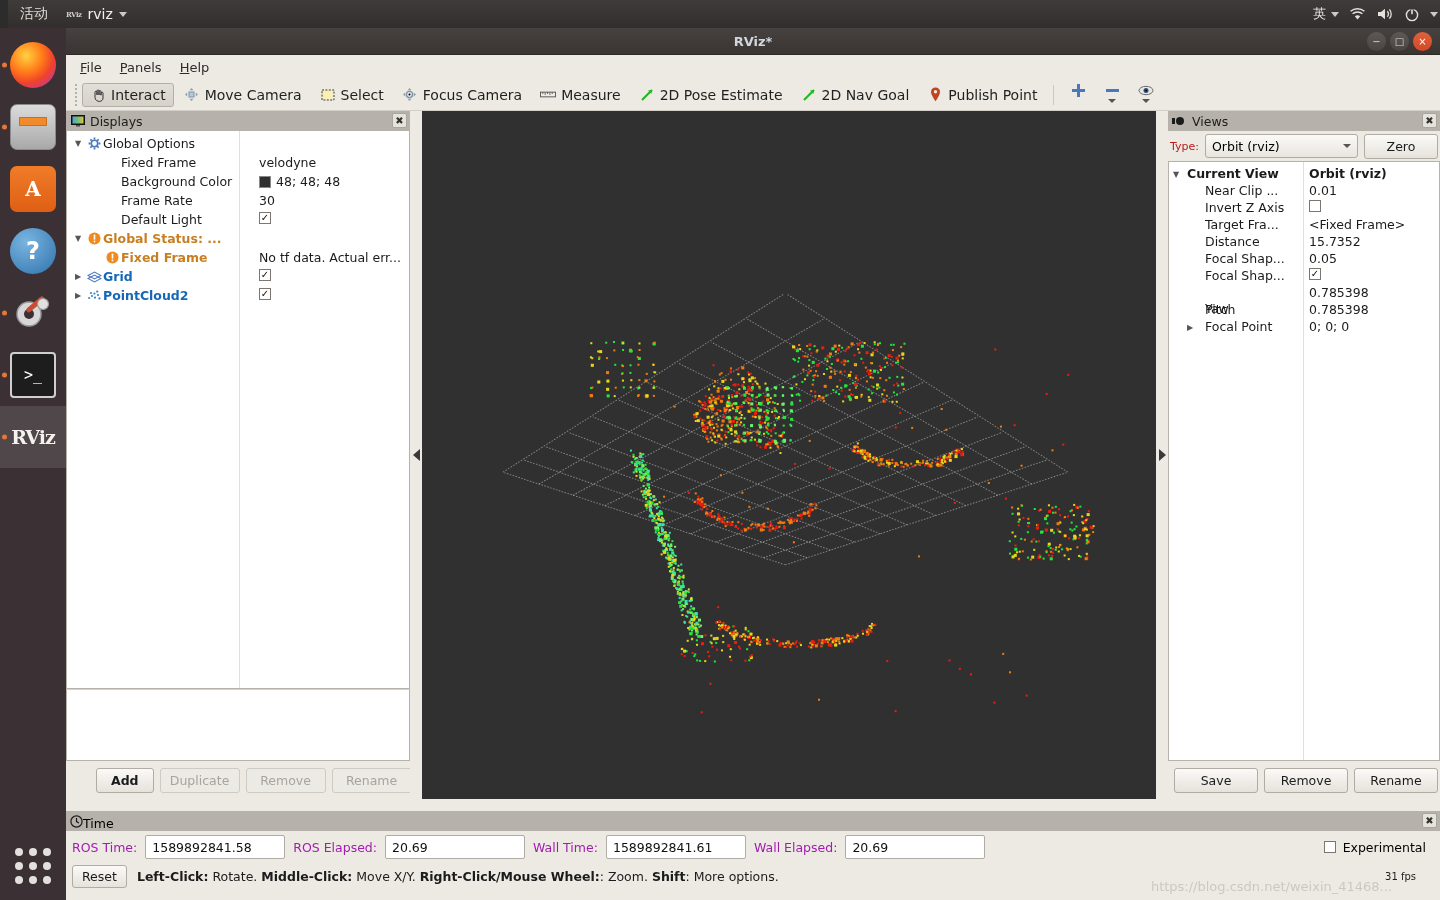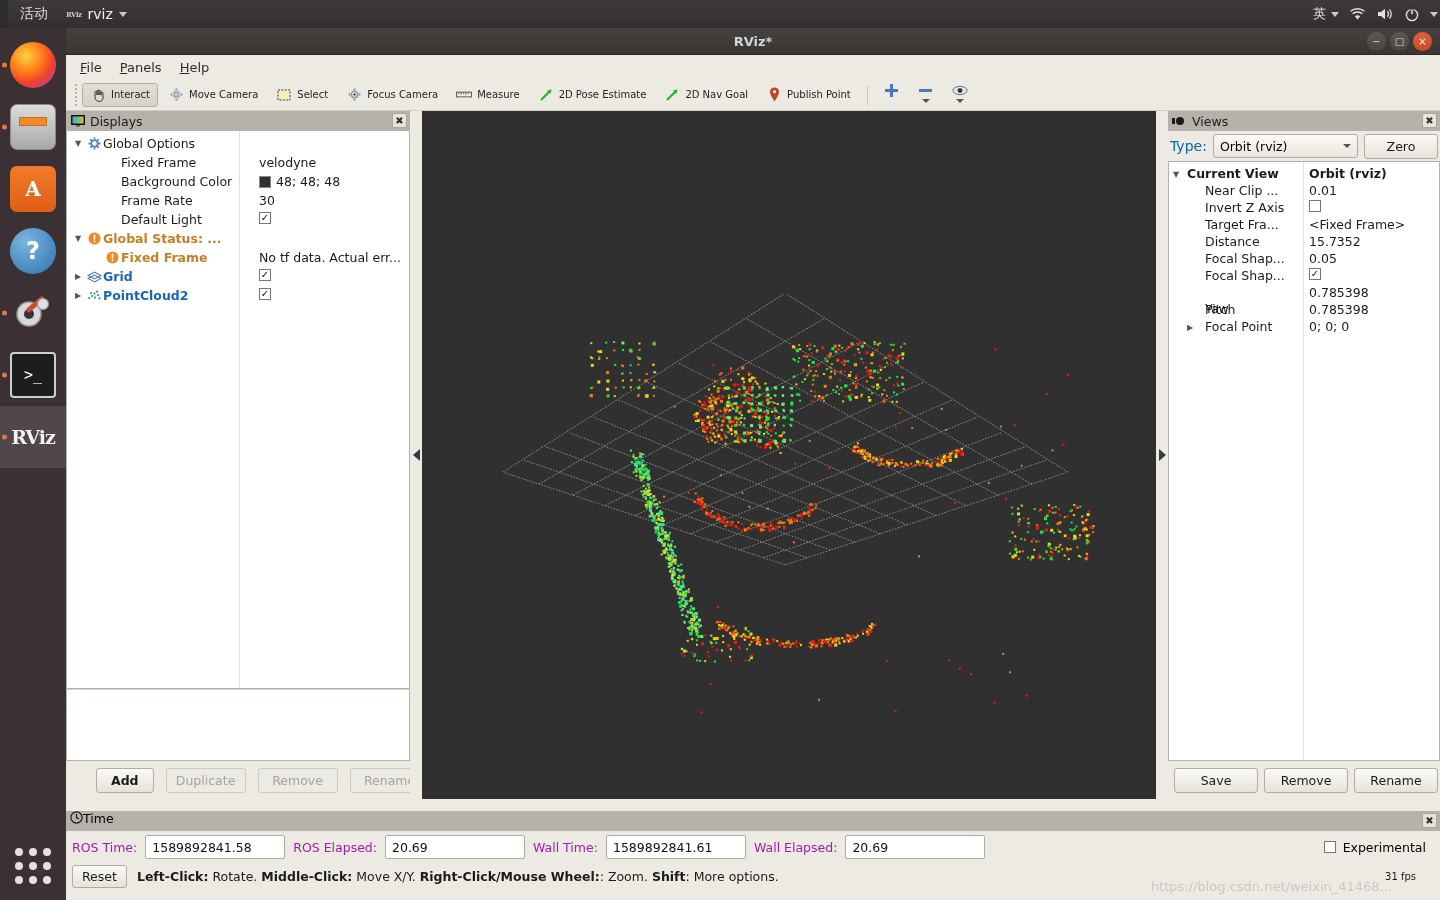--- a/index.html
+++ b/index.html
@@ -98,21 +98,21 @@
 
   
   #toolbar {
     height: 32px; background: #edeae4; display: flex; align-items: center;
     padding-left: 6px; gap: 2px; border-bottom: 1px solid #d3cfc8;
   }
   .grip { width: 8px; height: 22px; display:flex; flex-direction:column; justify-content:center; gap:2px; }
   .grip i { display:block; width:2px; height:2px; background:#b5b0a8; margin-left:3px; }
   .tb {
     display: flex; align-items: center; gap: 5px; height: 24px;
-    padding: 0 7px; font-size: 10px; color: #1f1f1f; white-space: nowrap;
+    padding: 0 7px; font-size: 14px; color: #1f1f1f; white-space: nowrap;
     border: 1px solid transparent; border-radius: 3px;
   }
   .tb.pressed {
     background: linear-gradient(to bottom,#e3dfd8,#d6d1c9);
     border: 1px solid #b4afa6;
   }
   .tbsep { width: 1px; height: 20px; background: #cdc8c0; margin: 0 6px; }
   .tbico { width: 16px; height: 14px; display: inline-flex; align-items: center; justify-content: center; }
   .dd-arrow { width:0;height:0;border-left:4px solid transparent;border-right:4px solid transparent;border-top:4px solid #555; }
 
@@ -151,21 +151,21 @@
   .trow-wrap { position: relative; height: 19px; }
   .chk {
     width: 12px; height: 12px; background: #fff; border: 1px solid #7b7670;
     display: inline-flex; align-items: center; justify-content: center;
     font-size: 10px; color: #111; line-height: 1;
   }
   .swatch { width: 12px; height: 12px; background: #303030; border: 1px solid #888; display:inline-block; }
   #displays-props {
     height: 72px; background: #fff; border: 1px solid #b6b1aa; border-top: 1px solid #d6d2cb;
   }
-  #displays-btns { height: 38px; display: flex; align-items: center; gap: 12px; padding: 0 2px; margin-left: 28px; }
+  #displays-btns { height: 38px; display: flex; align-items: center; gap: 6px; padding: 0 2px; margin-left: 28px; }
   .btn {
     height: 25px; padding: 0 14px; font-size: 12.5px; color: #1b1b1b;
     background: linear-gradient(to bottom,#fbfaf8,#e6e2db);
     border: 1px solid #b0aba3; border-radius: 3px;
     display: flex; align-items: center; justify-content: center;
   }
   .btn.disabled { color: #a8a39c; background: #eceae5; border-color: #cfcac3; }
   .btn.strong { font-weight: bold; }
 
   
@@ -176,42 +176,42 @@
   .tri-left { width:0;height:0;border-top:6px solid transparent;border-bottom:6px solid transparent;border-right:7px solid #3a3a3a; }
   .tri-right { width:0;height:0;border-top:6px solid transparent;border-bottom:6px solid transparent;border-left:7px solid #3a3a3a; }
   #viewport { flex: 1; background: #303030; position: relative; overflow: hidden; }
 
   
   #views { width: 272px; }
   #views-type {
     height: 30px; display: flex; align-items: center; gap: 6px; padding: 3px 2px;
     background: #edeae4;
   }
-  #views-type .lab { font-size: 14px; color: #0369a1; }
+  #views-type .lab { font-size: 11px; color: #b91c1c; }
   .combo {
     flex: 1; height: 24px; background: linear-gradient(to bottom,#fbfaf8,#e9e5de);
     border: 1px solid #b0aba3; border-radius: 3px; display: flex;
     align-items: center; padding: 0 6px; font-size: 12.5px; position: relative;
   }
   .combo .cv { flex: 1; }
   #views-tree {
     flex: 1; background: #fff; border: 1px solid #b6b1aa; position: relative; overflow: hidden;
   }
   .vrow { position: relative; height: 17px; font-size: 12.5px; }
   .vlabel { position: absolute; color: #1b1b1b; }
   .vlabel.bold { font-weight: bold; }
   .vval { position: absolute; left: 140px; color: #1b1b1b; display:flex;align-items:center; }
   .vval.bold { font-weight: bold; }
   .vcol-line { position: absolute; left: 134px; top: 0; bottom: 0; width: 1px; background: #e2ded8; }
   #views-btns { height: 38px; display: flex; align-items: center; gap: 6px; padding: 0 2px; justify-content: flex-end;}
 
   
   #timepanel { position: absolute; left: 0; bottom: 0; width: 1374px; height: 89px; background: #edeae4; }
   #time-head {
-    height: 20px; background: #b6b1aa; display: flex; align-items: flex-start;
+    height: 20px; background: #b6b1aa; display: flex; align-items: flex-end;
     padding: 0 4px; font-size: 12.5px; position: relative;
   }
   #time-fields { display: flex; align-items: center; height: 32px; padding: 4px 6px; gap: 8px; }
   .tf-label { font-size: 12.5px; color: #a21caf; }
   .tf-input {
     height: 24px; background: #fff; border: 1px solid #b0aba3; border-radius: 2px;
     display: flex; align-items: center; padding: 0 6px; font-size: 12.5px; color: #101010;
   }
   #experimental { margin-left: auto; display: flex; align-items: center; gap: 7px; font-size: 12.5px; margin-right: 8px; }
   #status-row { display: flex; align-items: center; height: 26px; padding: 0 6px; gap: 10px; position: relative; }

